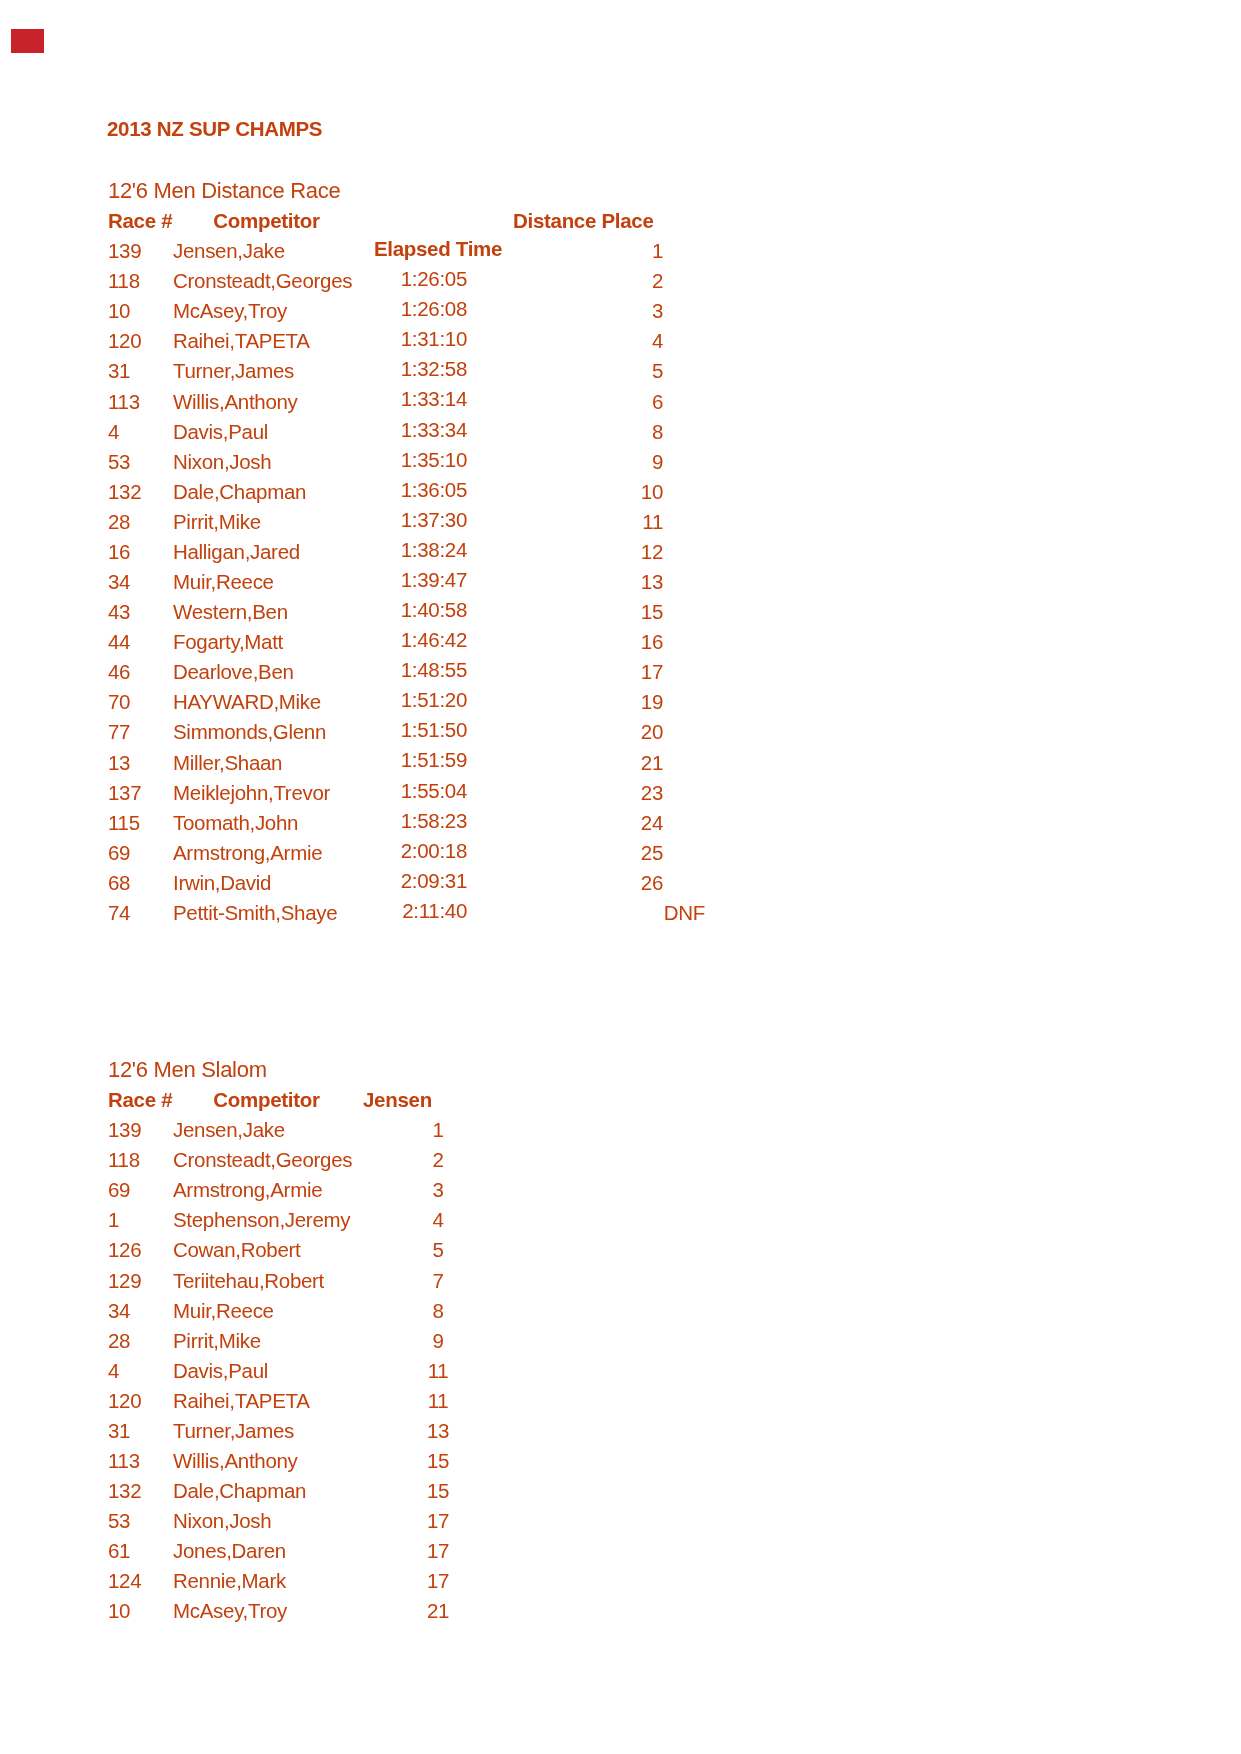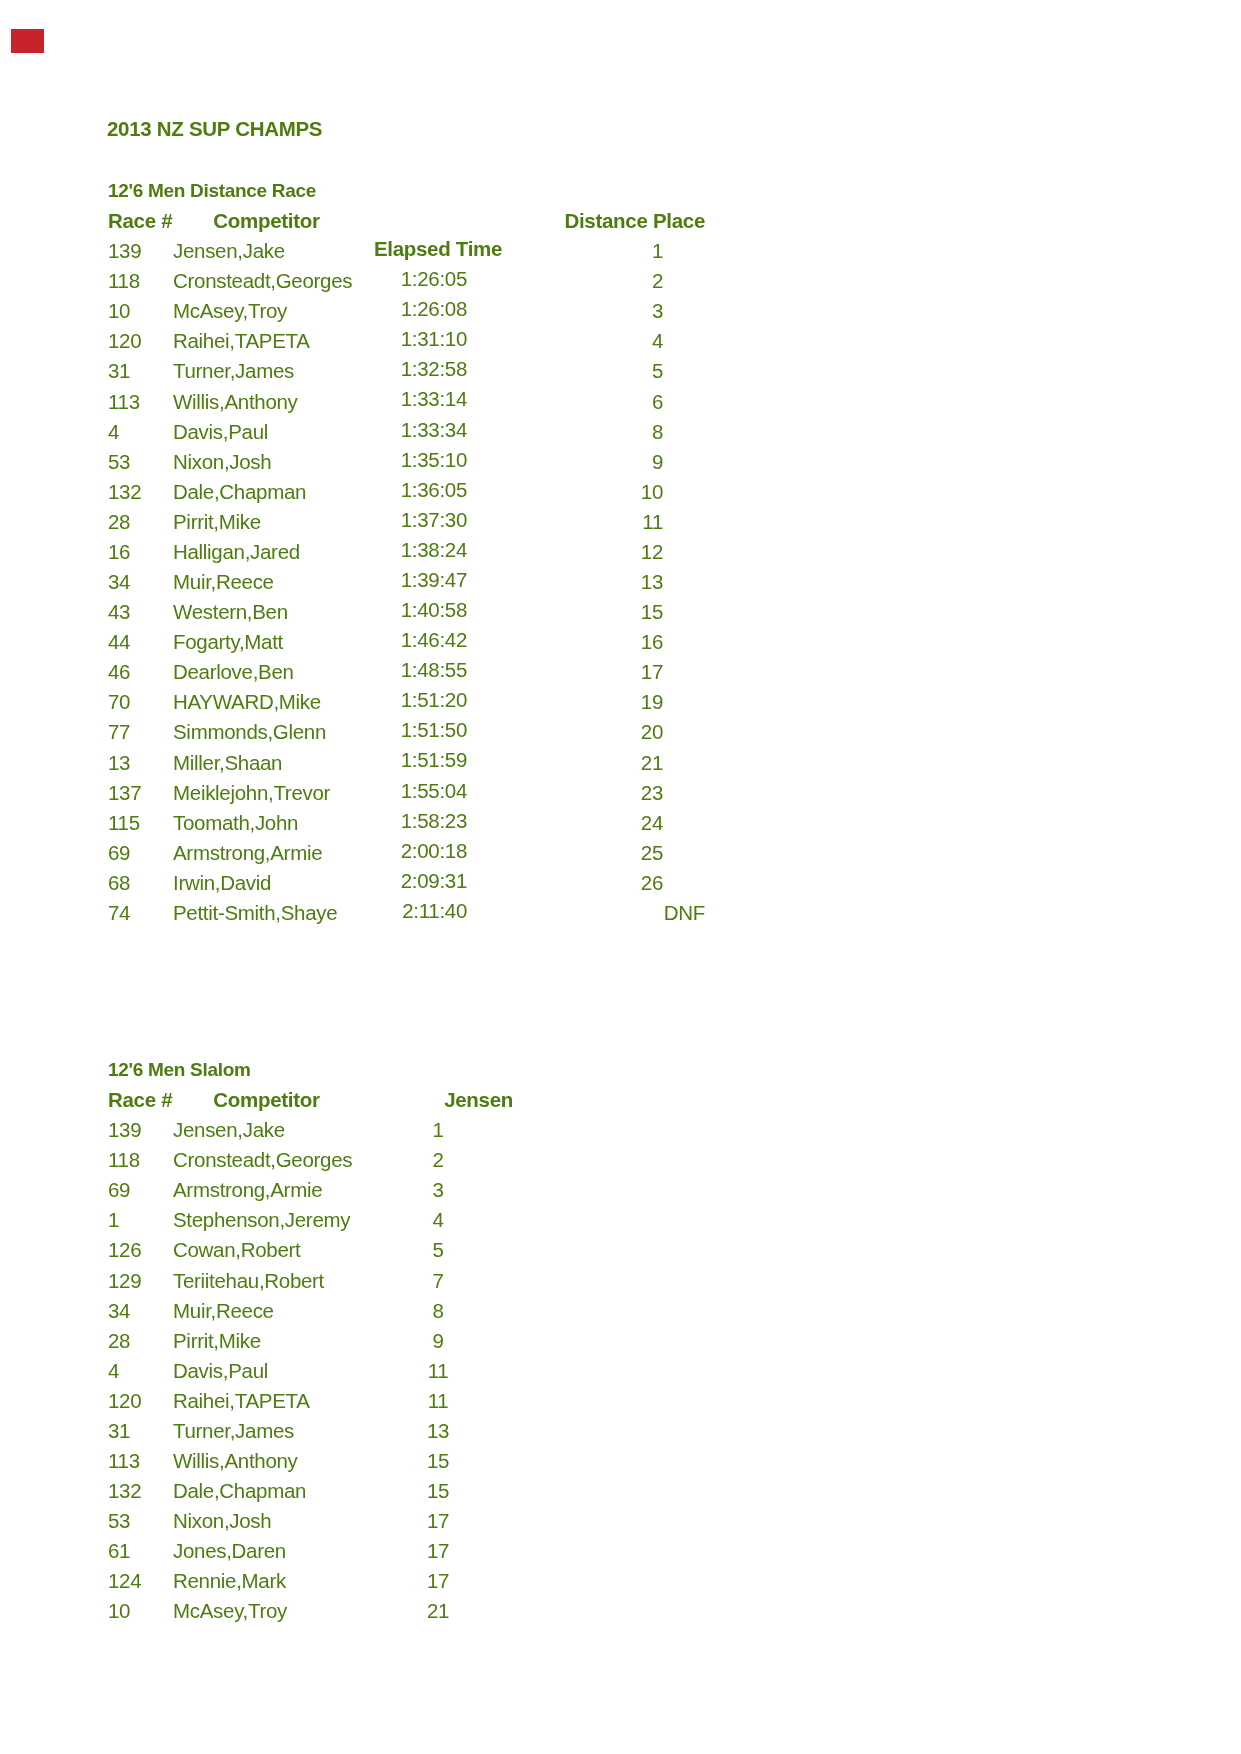--- a/index.html
+++ b/index.html
@@ -26,22 +26,22 @@
     font-size: 20.5px;
     font-weight: bold;
     line-height: 30px;
     white-space: nowrap;
   }
   section.tbl { position: absolute; left: 108px; }
   .sec-distance { top: 176px; }
   .sec-slalom  { top: 1055px; }
   .tbl h2 {
     margin: 0;
-    font-size: 19px;
-    font-weight: bold;
+    font-size: 22px;
+    font-weight: normal;
     line-height: 30.1px;
     height: 30.1px;
     white-space: nowrap;
   }
   .row {
     display: grid;
     height: 30.08px;
     line-height: 30.08px;
     white-space: nowrap;
   }
@@ -49,26 +49,26 @@
   .sec-slalom  .row { grid-template-columns: 62px 193px 150px; }
   .head { font-weight: bold; }
   .c-race { text-align: left; }
   .c-competitor { padding-left: 3px; }
   .c-time { text-align: right; padding-right: 46px; margin-top: 28px; }
   .c-place { text-align: right; padding-right: 42px; }
   .c-place.dnf { text-align: right; padding-left: 64px; padding-right: 0; }
   .sec-slalom .c-place { text-align: center; padding: 0; }
   .head .c-competitor { text-align: center; padding-left: 0; }
   .head .c-time { text-align: center; padding-right: 0; }
-  .head .c-place { text-align: right; padding-right: 0; padding-left: 0; }
+  .head .c-place { text-align: left; padding-right: 0; padding-left: 0; }
 </style>
 </head>
 <body>
 
-<div class="page" style="background: rgb(255, 255, 255); color: #4d7c0f;">
+<div class="page" style="background: rgb(255, 255, 255); color: #c2410c;">
 
   <div class="corner-mark" style="background: rgb(200, 35, 43);"></div>
 
   <h1 class="title">2013 NZ SUP CHAMPS</h1>
 
   <section class="tbl sec-distance">
     <h2>12'6 Men Distance Race</h2>
     <div class="row head">
       <div class="c-race">Race #</div>
       <div class="c-competitor">Competitor</div>

